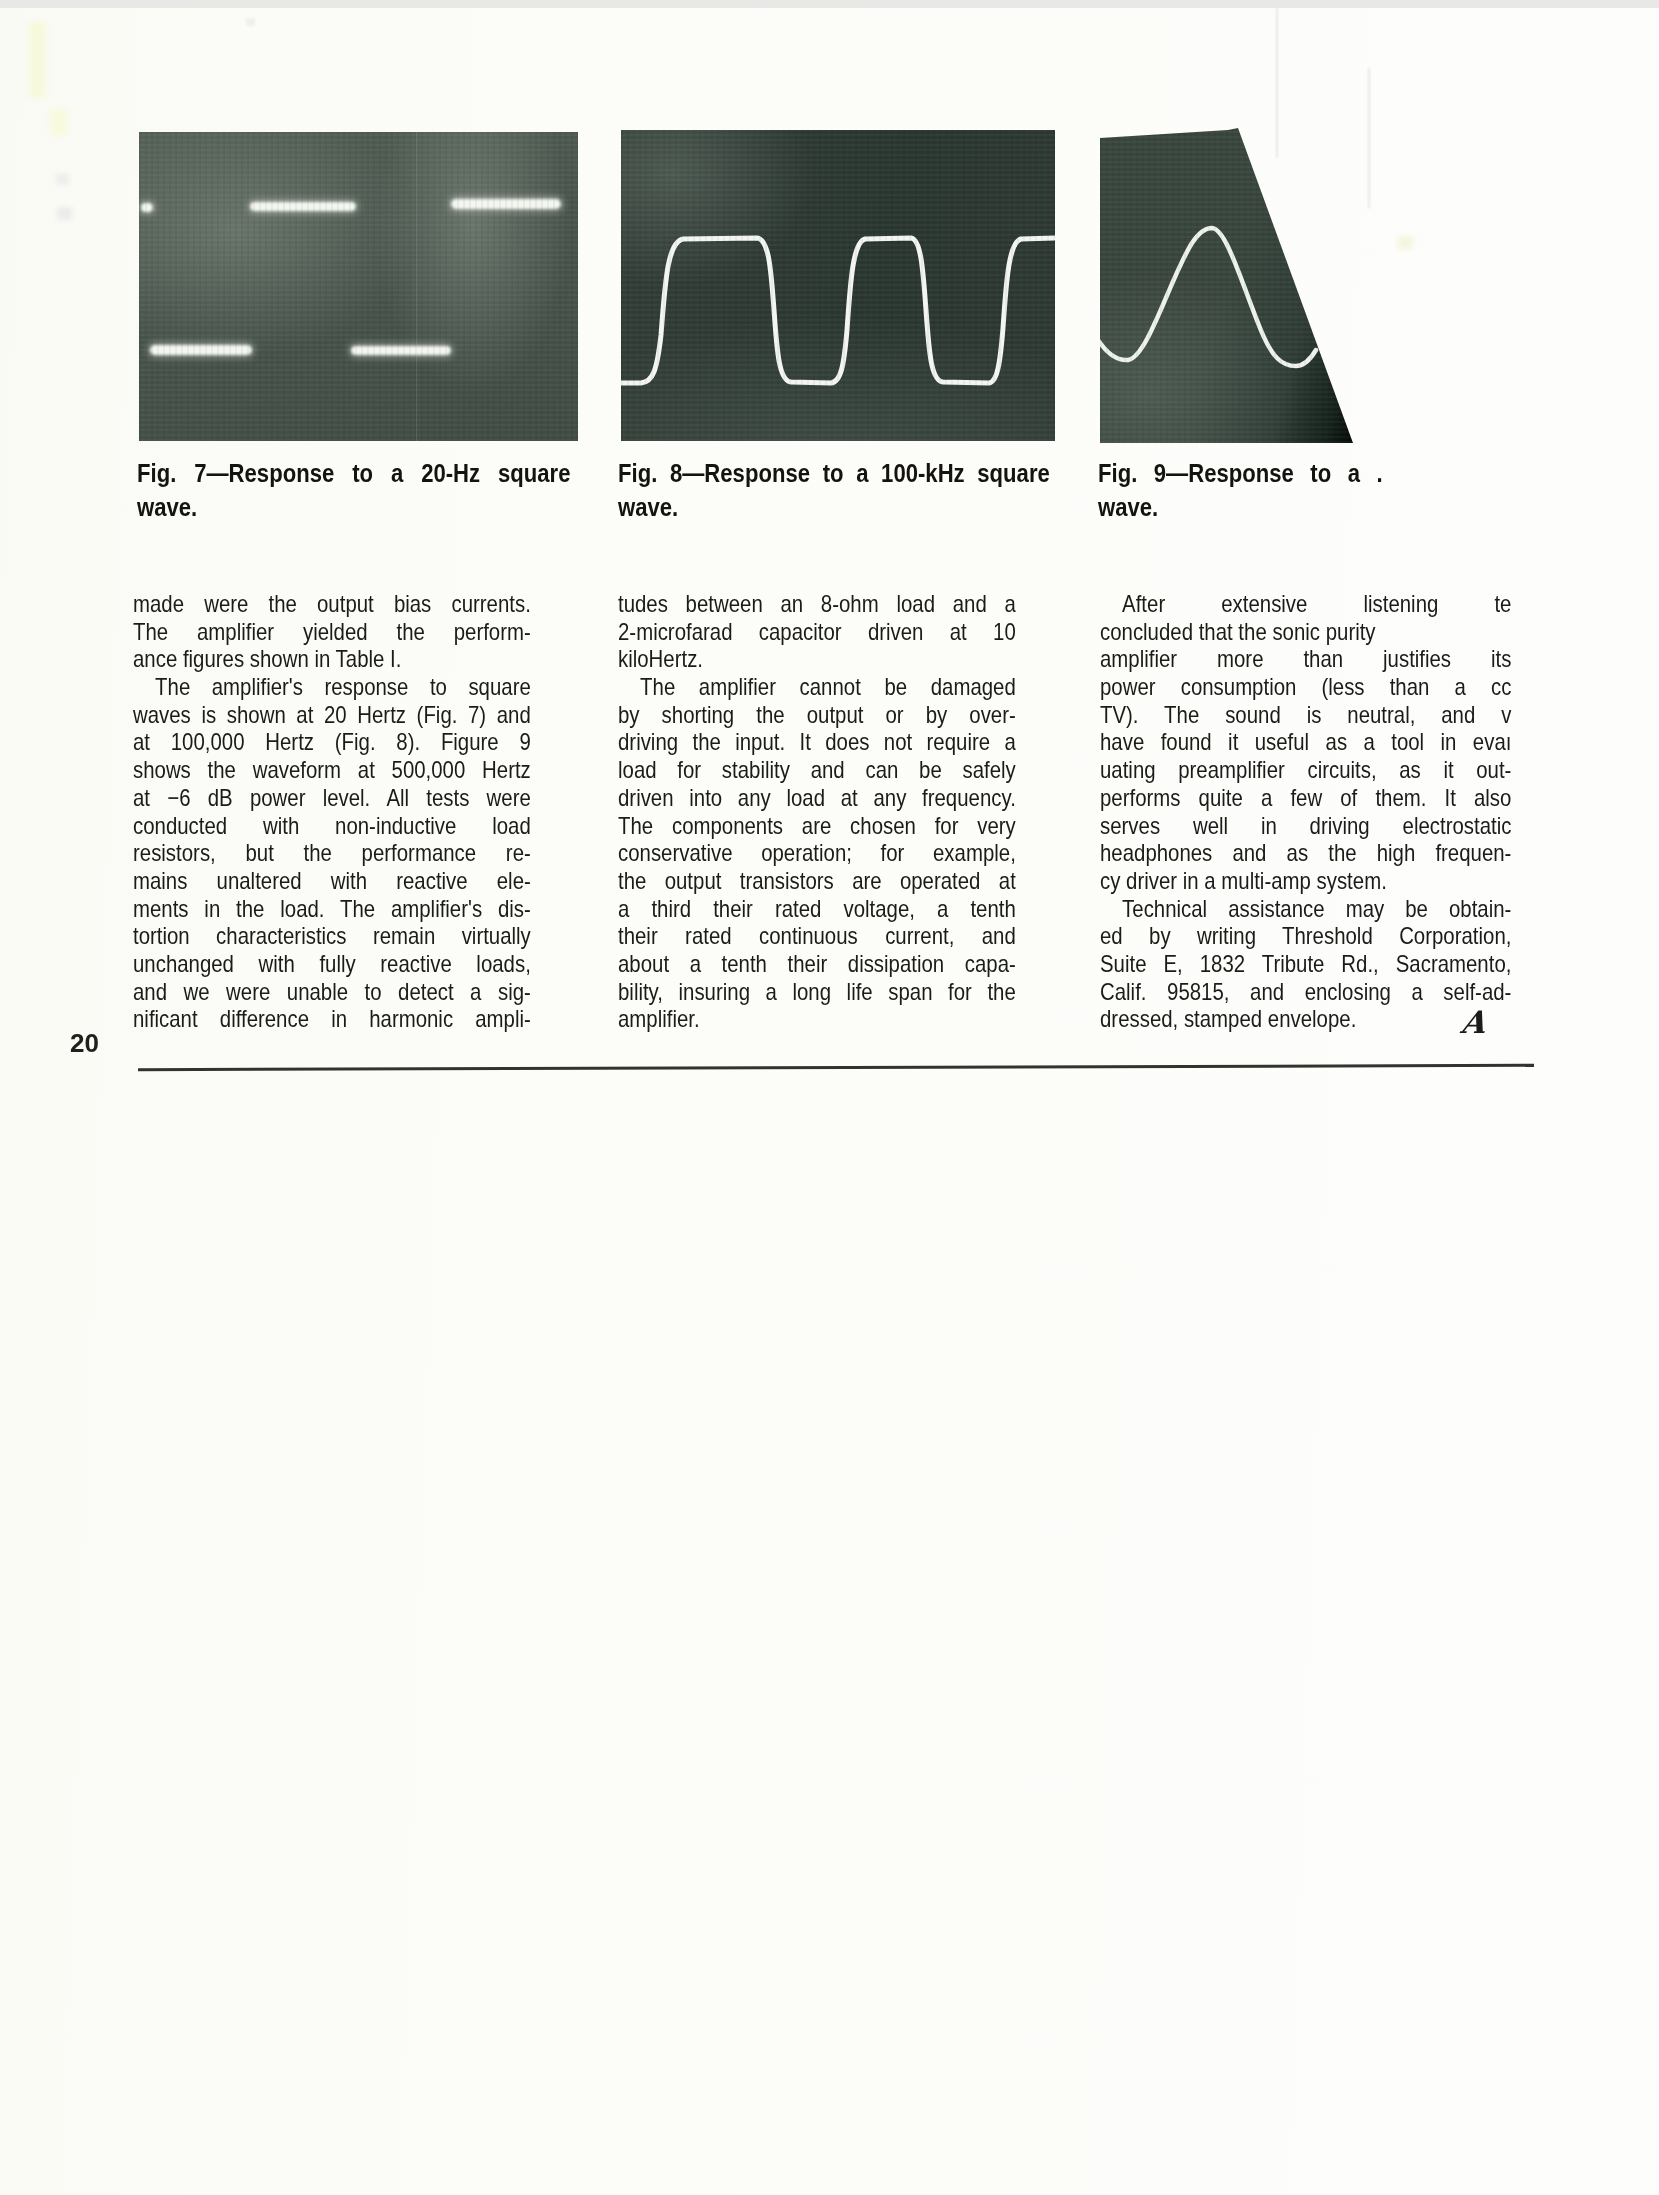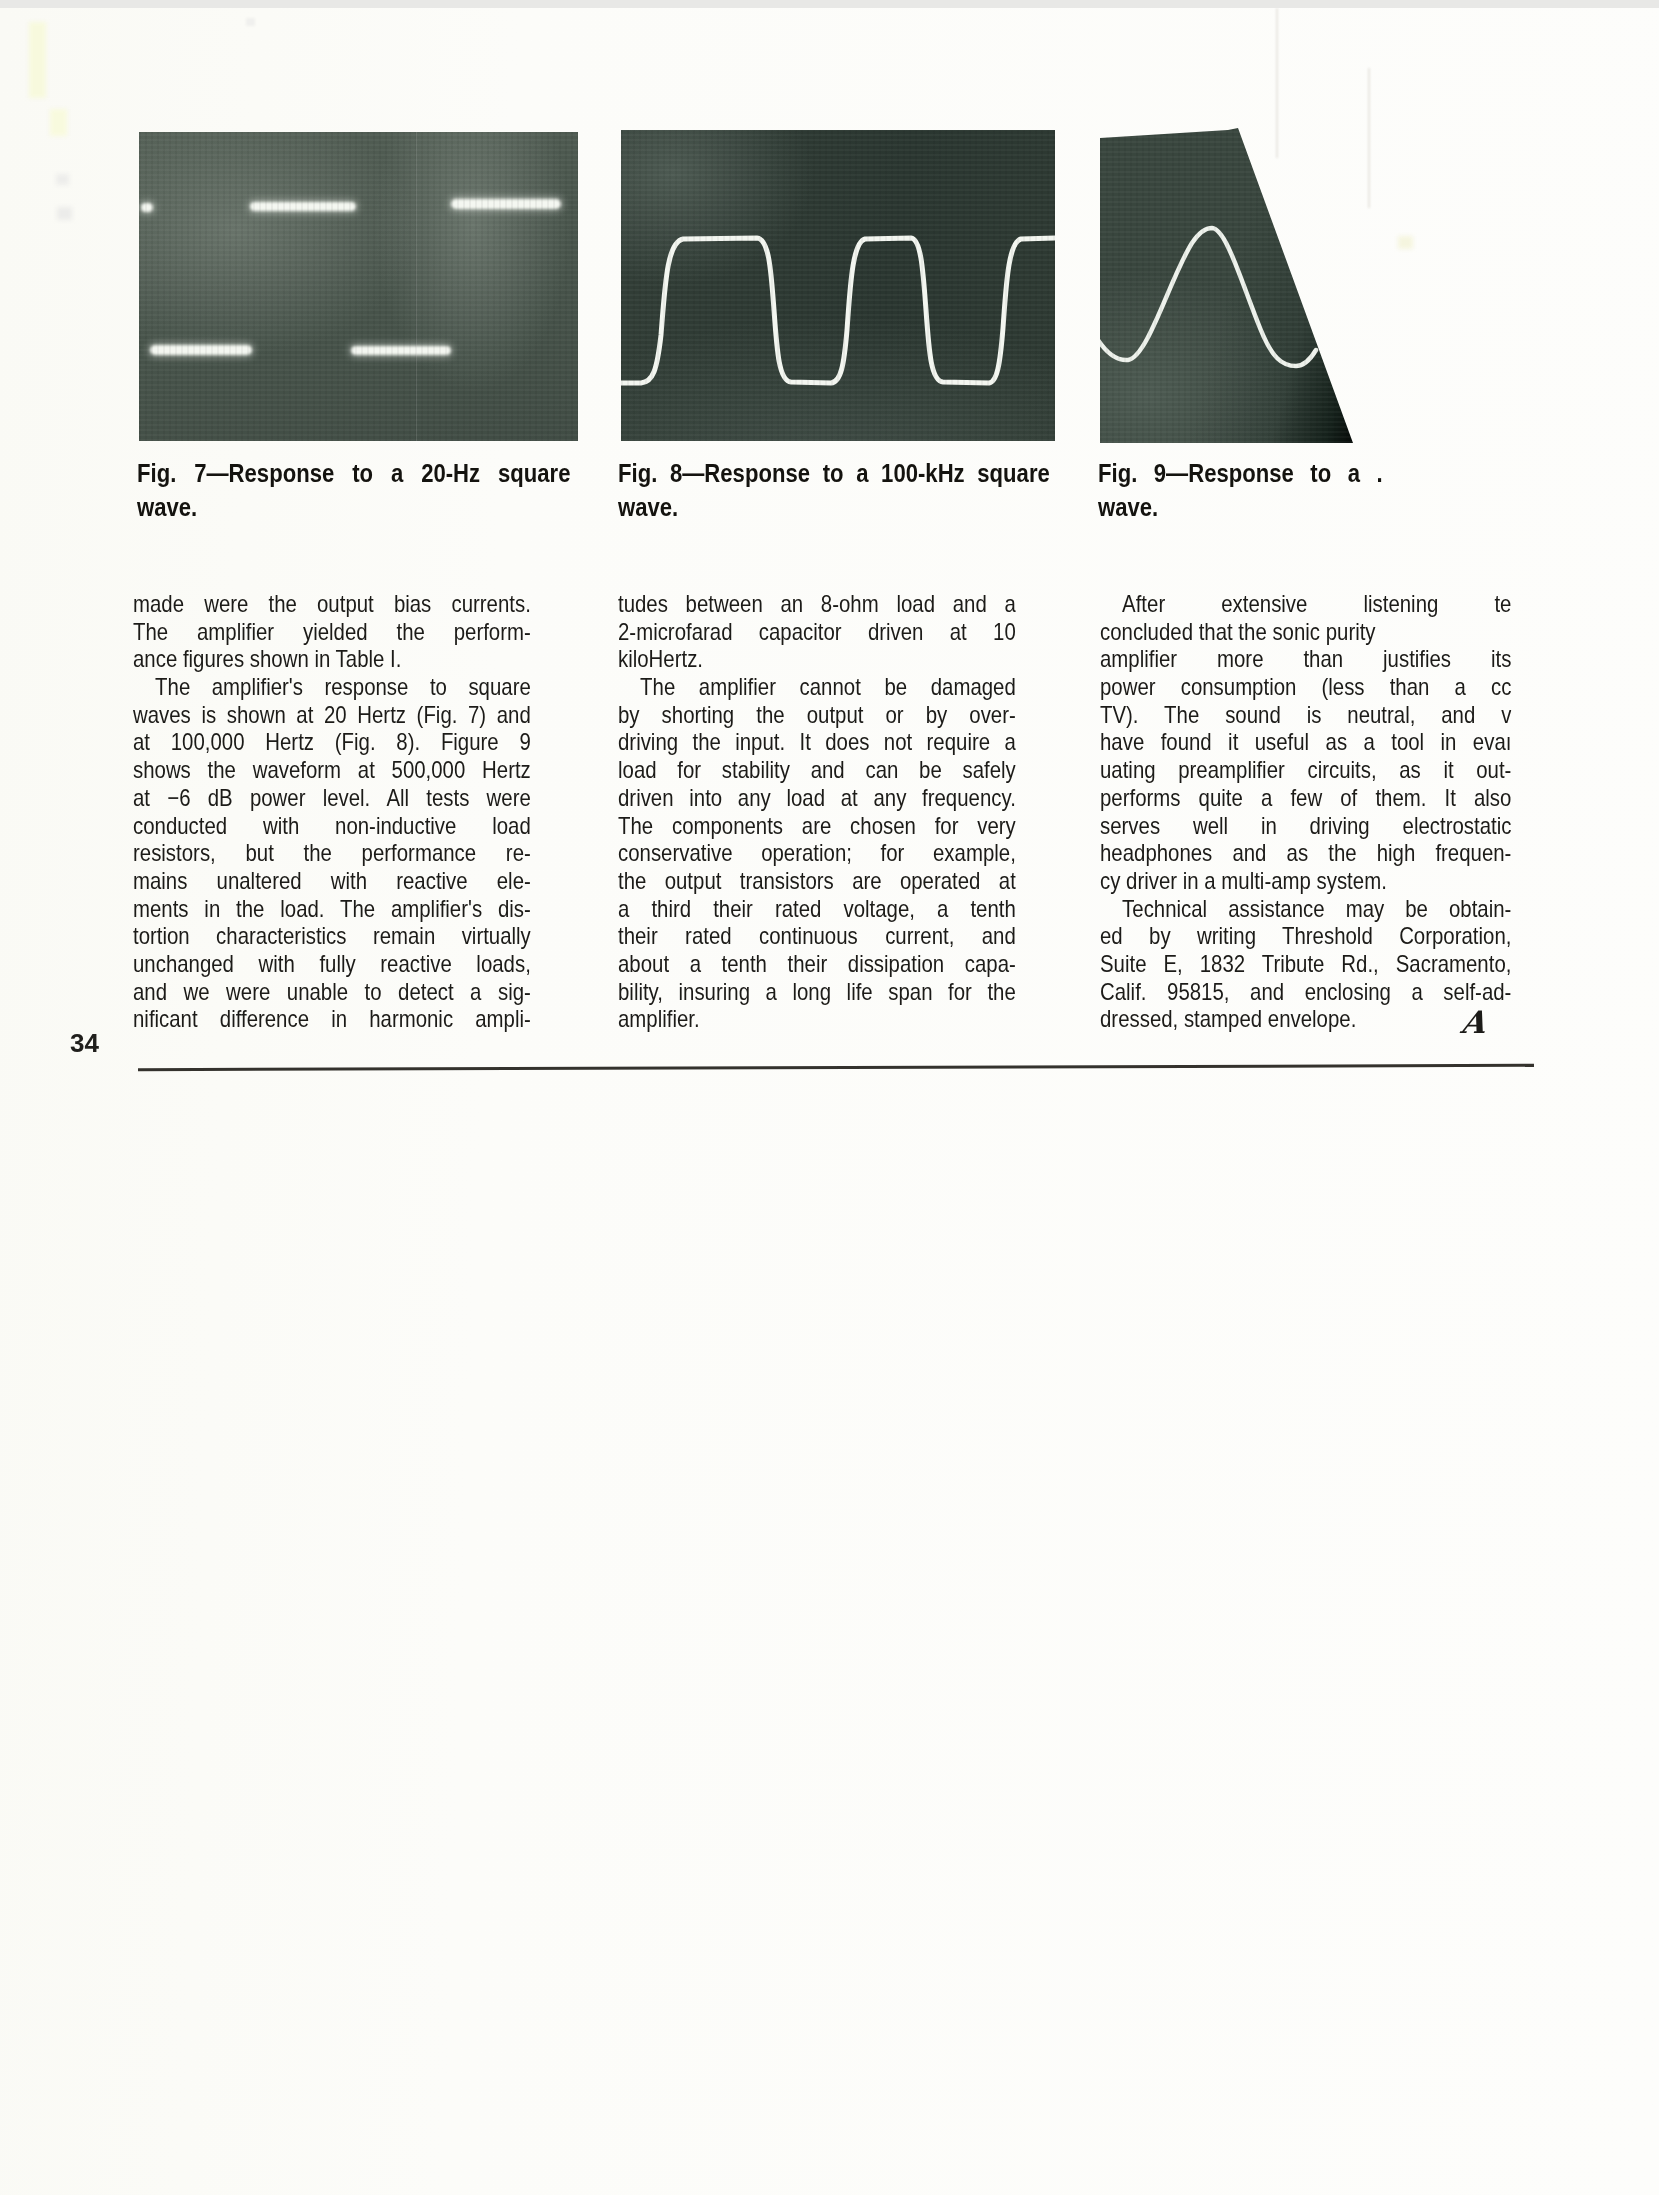--- a/index.html
+++ b/index.html
@@ -175,16 +175,16 @@
       <div class="ln end">cy driver in a multi-amp system.</div>
       <div class="ln ind">Technical assistance may be obtain-</div>
       <div class="ln">ed by writing Threshold Corporation,</div>
       <div class="ln">Suite E, 1832 Tribute Rd., Sacramento,</div>
       <div class="ln">Calif. 95815, and enclosing a self-ad-</div>
       <div class="ln end">dressed, stamped envelope.</div>
     </div>
 
   <div class="endmark">A</div>
 
-  <div class="pagenum">34</div>
+  <div class="pagenum">20</div>
   <div class="rule"></div>
 
 </div>
 
 </body></html>

